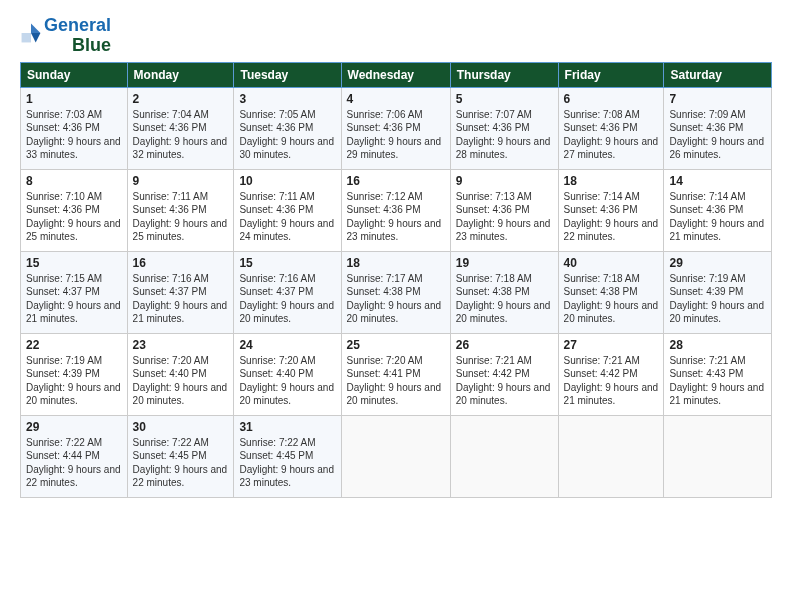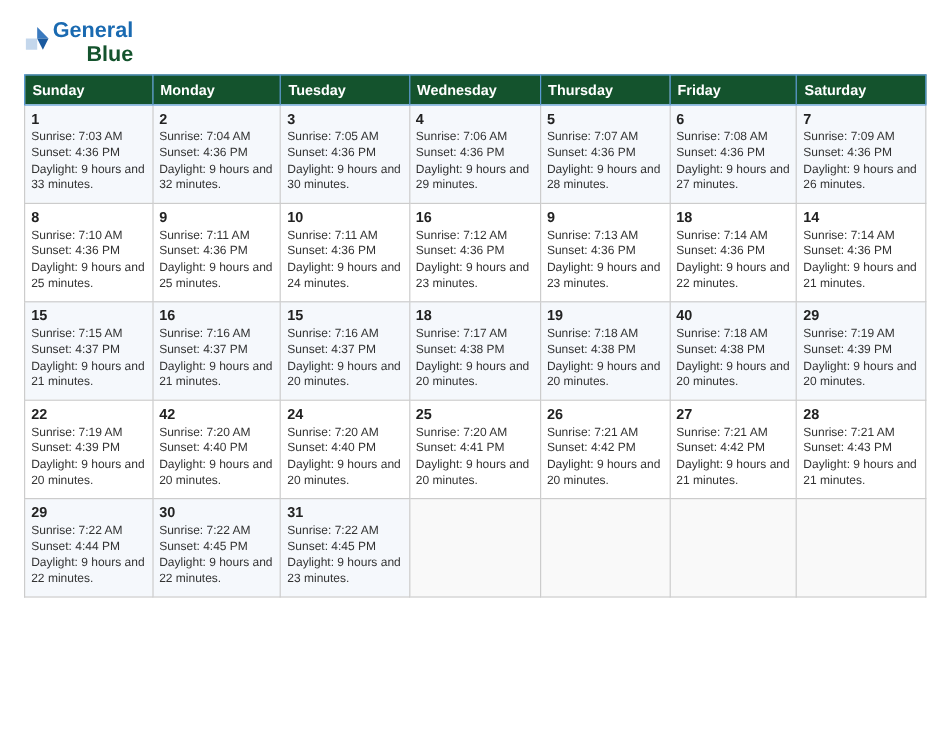--- a/index.html
+++ b/index.html
@@ -227,21 +227,21 @@
         <span class="day-num">29</span>
         <span class="day-info">Sunrise: 7:19 AM<br>Sunset: 4:39 PM<br>Daylight: 9 hours and 20 minutes.</span>
       </td>
         </tr>
         <tr>
           <td>
         <span class="day-num">22</span>
         <span class="day-info">Sunrise: 7:19 AM<br>Sunset: 4:39 PM<br>Daylight: 9 hours and 20 minutes.</span>
       </td>
           <td>
-        <span class="day-num">42</span>
+        <span class="day-num">23</span>
         <span class="day-info">Sunrise: 7:20 AM<br>Sunset: 4:40 PM<br>Daylight: 9 hours and 20 minutes.</span>
       </td>
           <td>
         <span class="day-num">24</span>
         <span class="day-info">Sunrise: 7:20 AM<br>Sunset: 4:40 PM<br>Daylight: 9 hours and 20 minutes.</span>
       </td>
           <td>
         <span class="day-num">25</span>
         <span class="day-info">Sunrise: 7:20 AM<br>Sunset: 4:41 PM<br>Daylight: 9 hours and 20 minutes.</span>
       </td>

